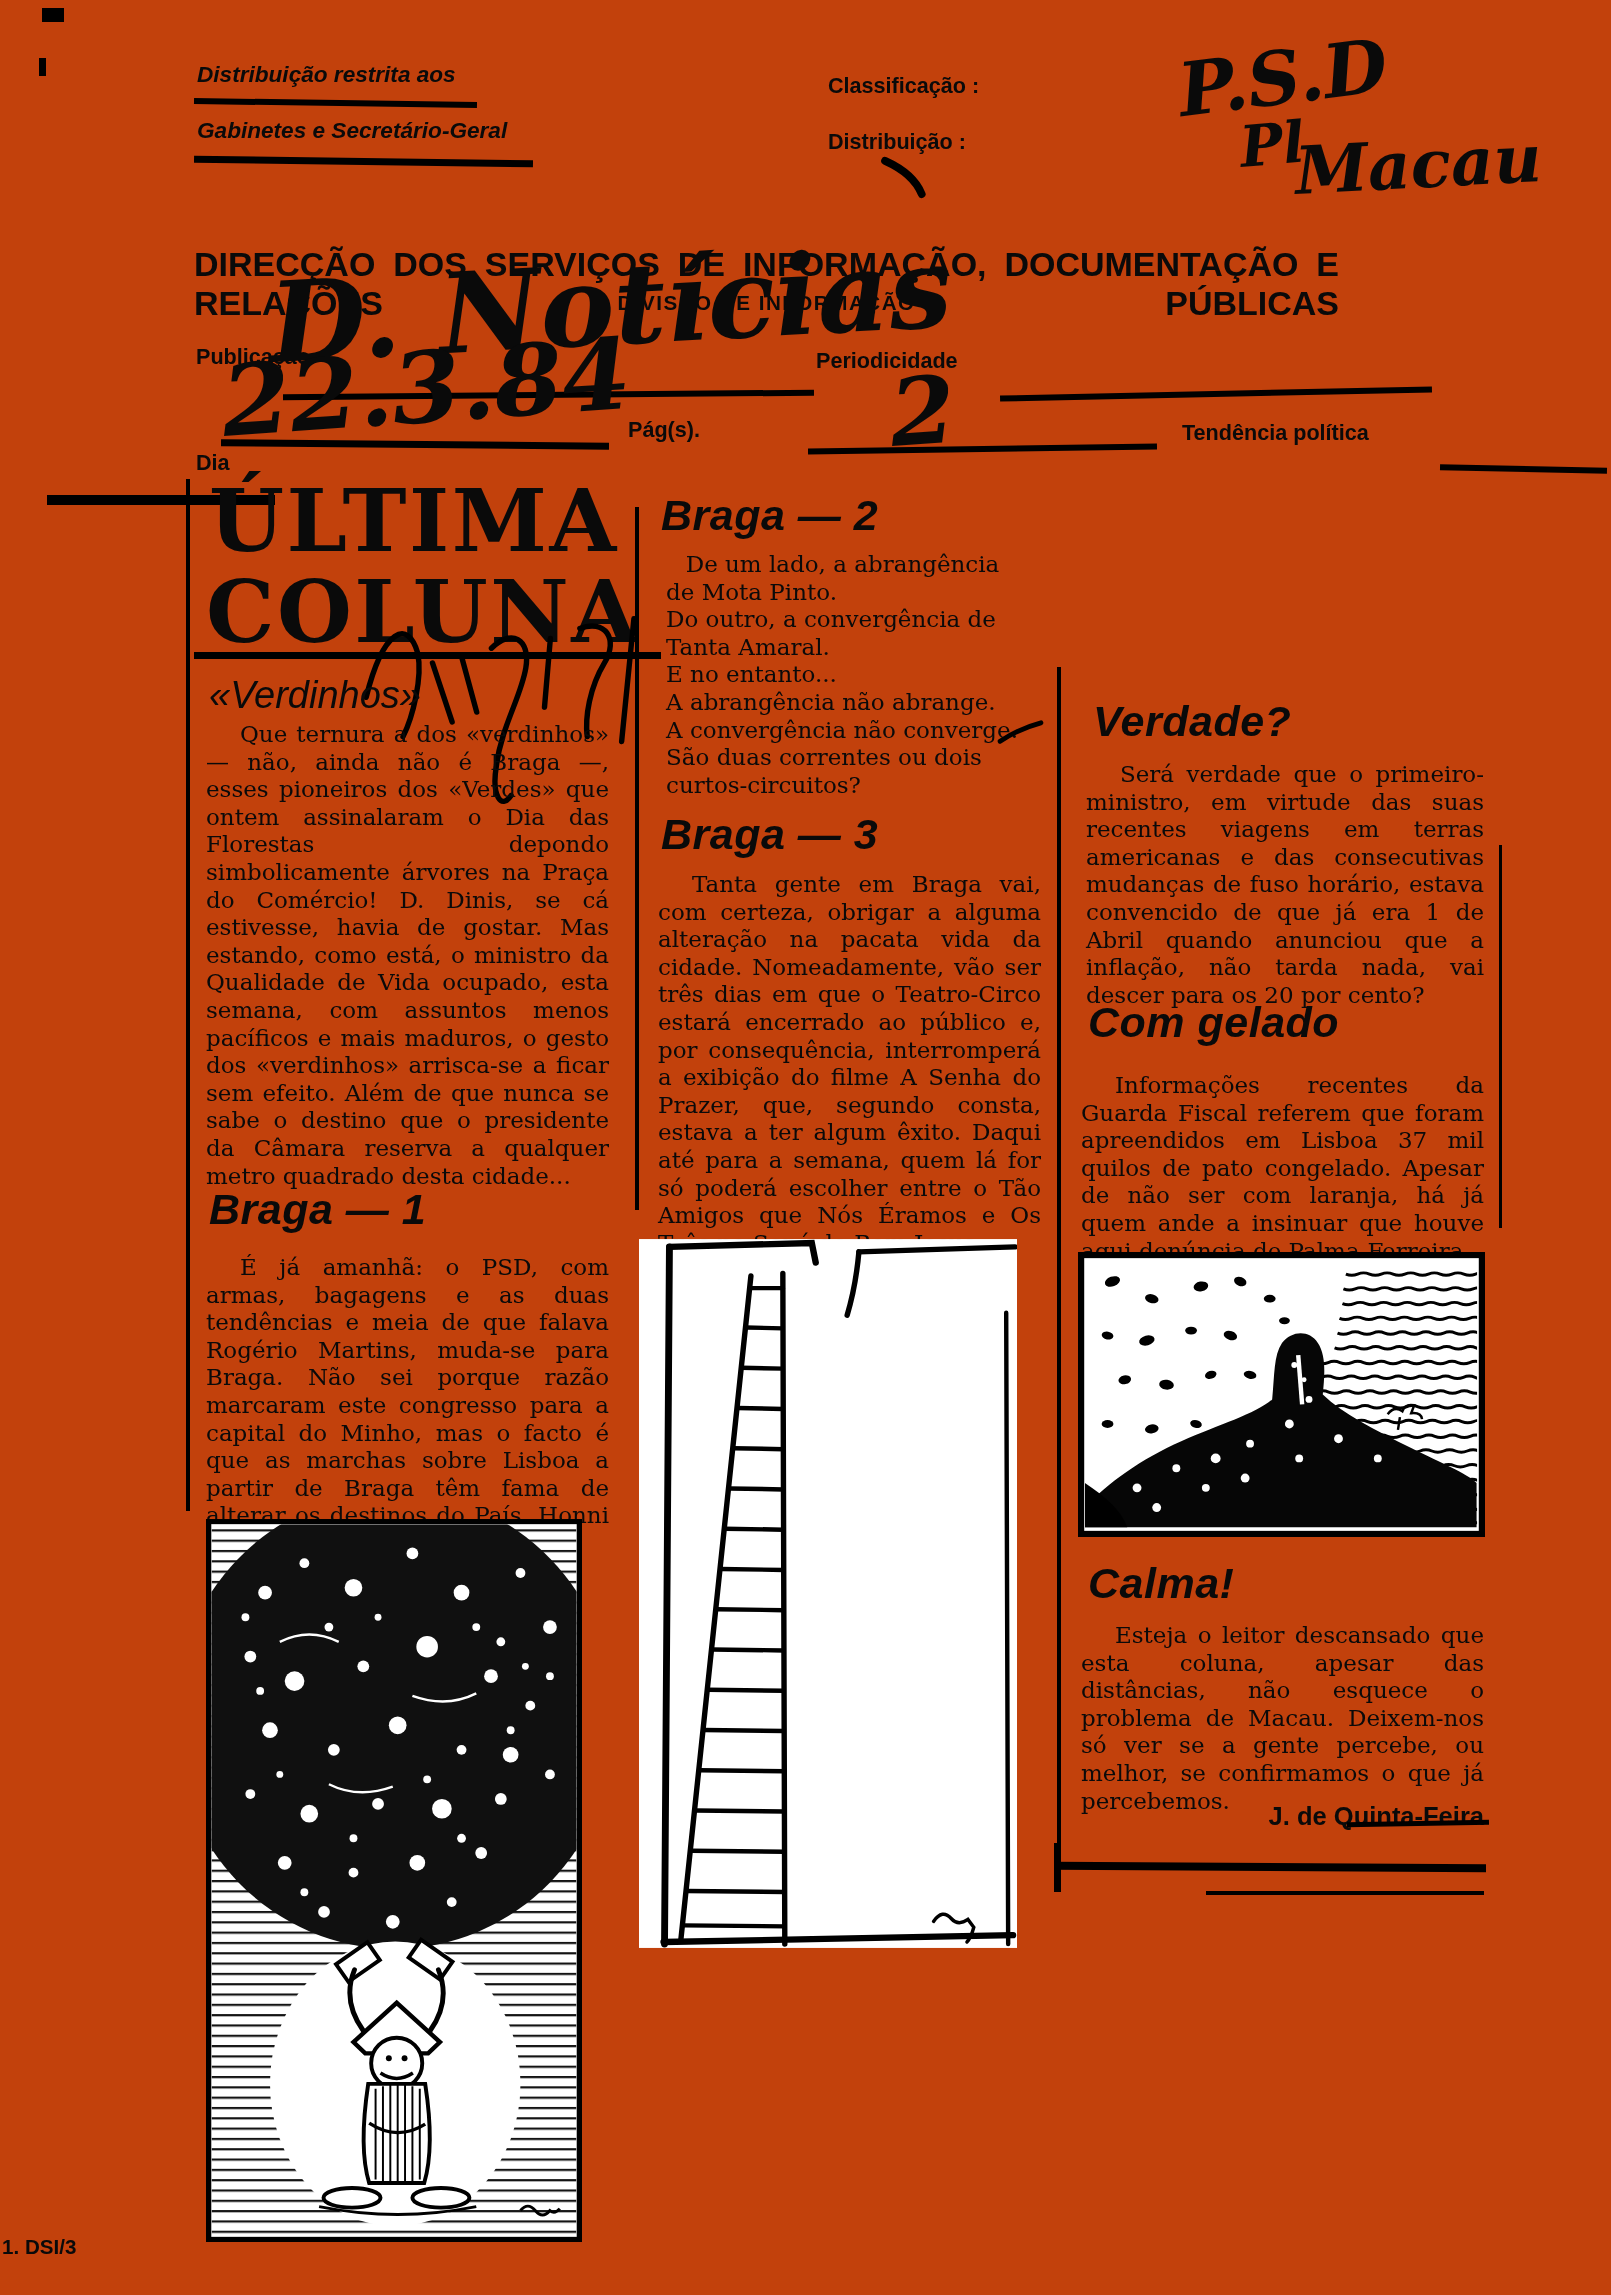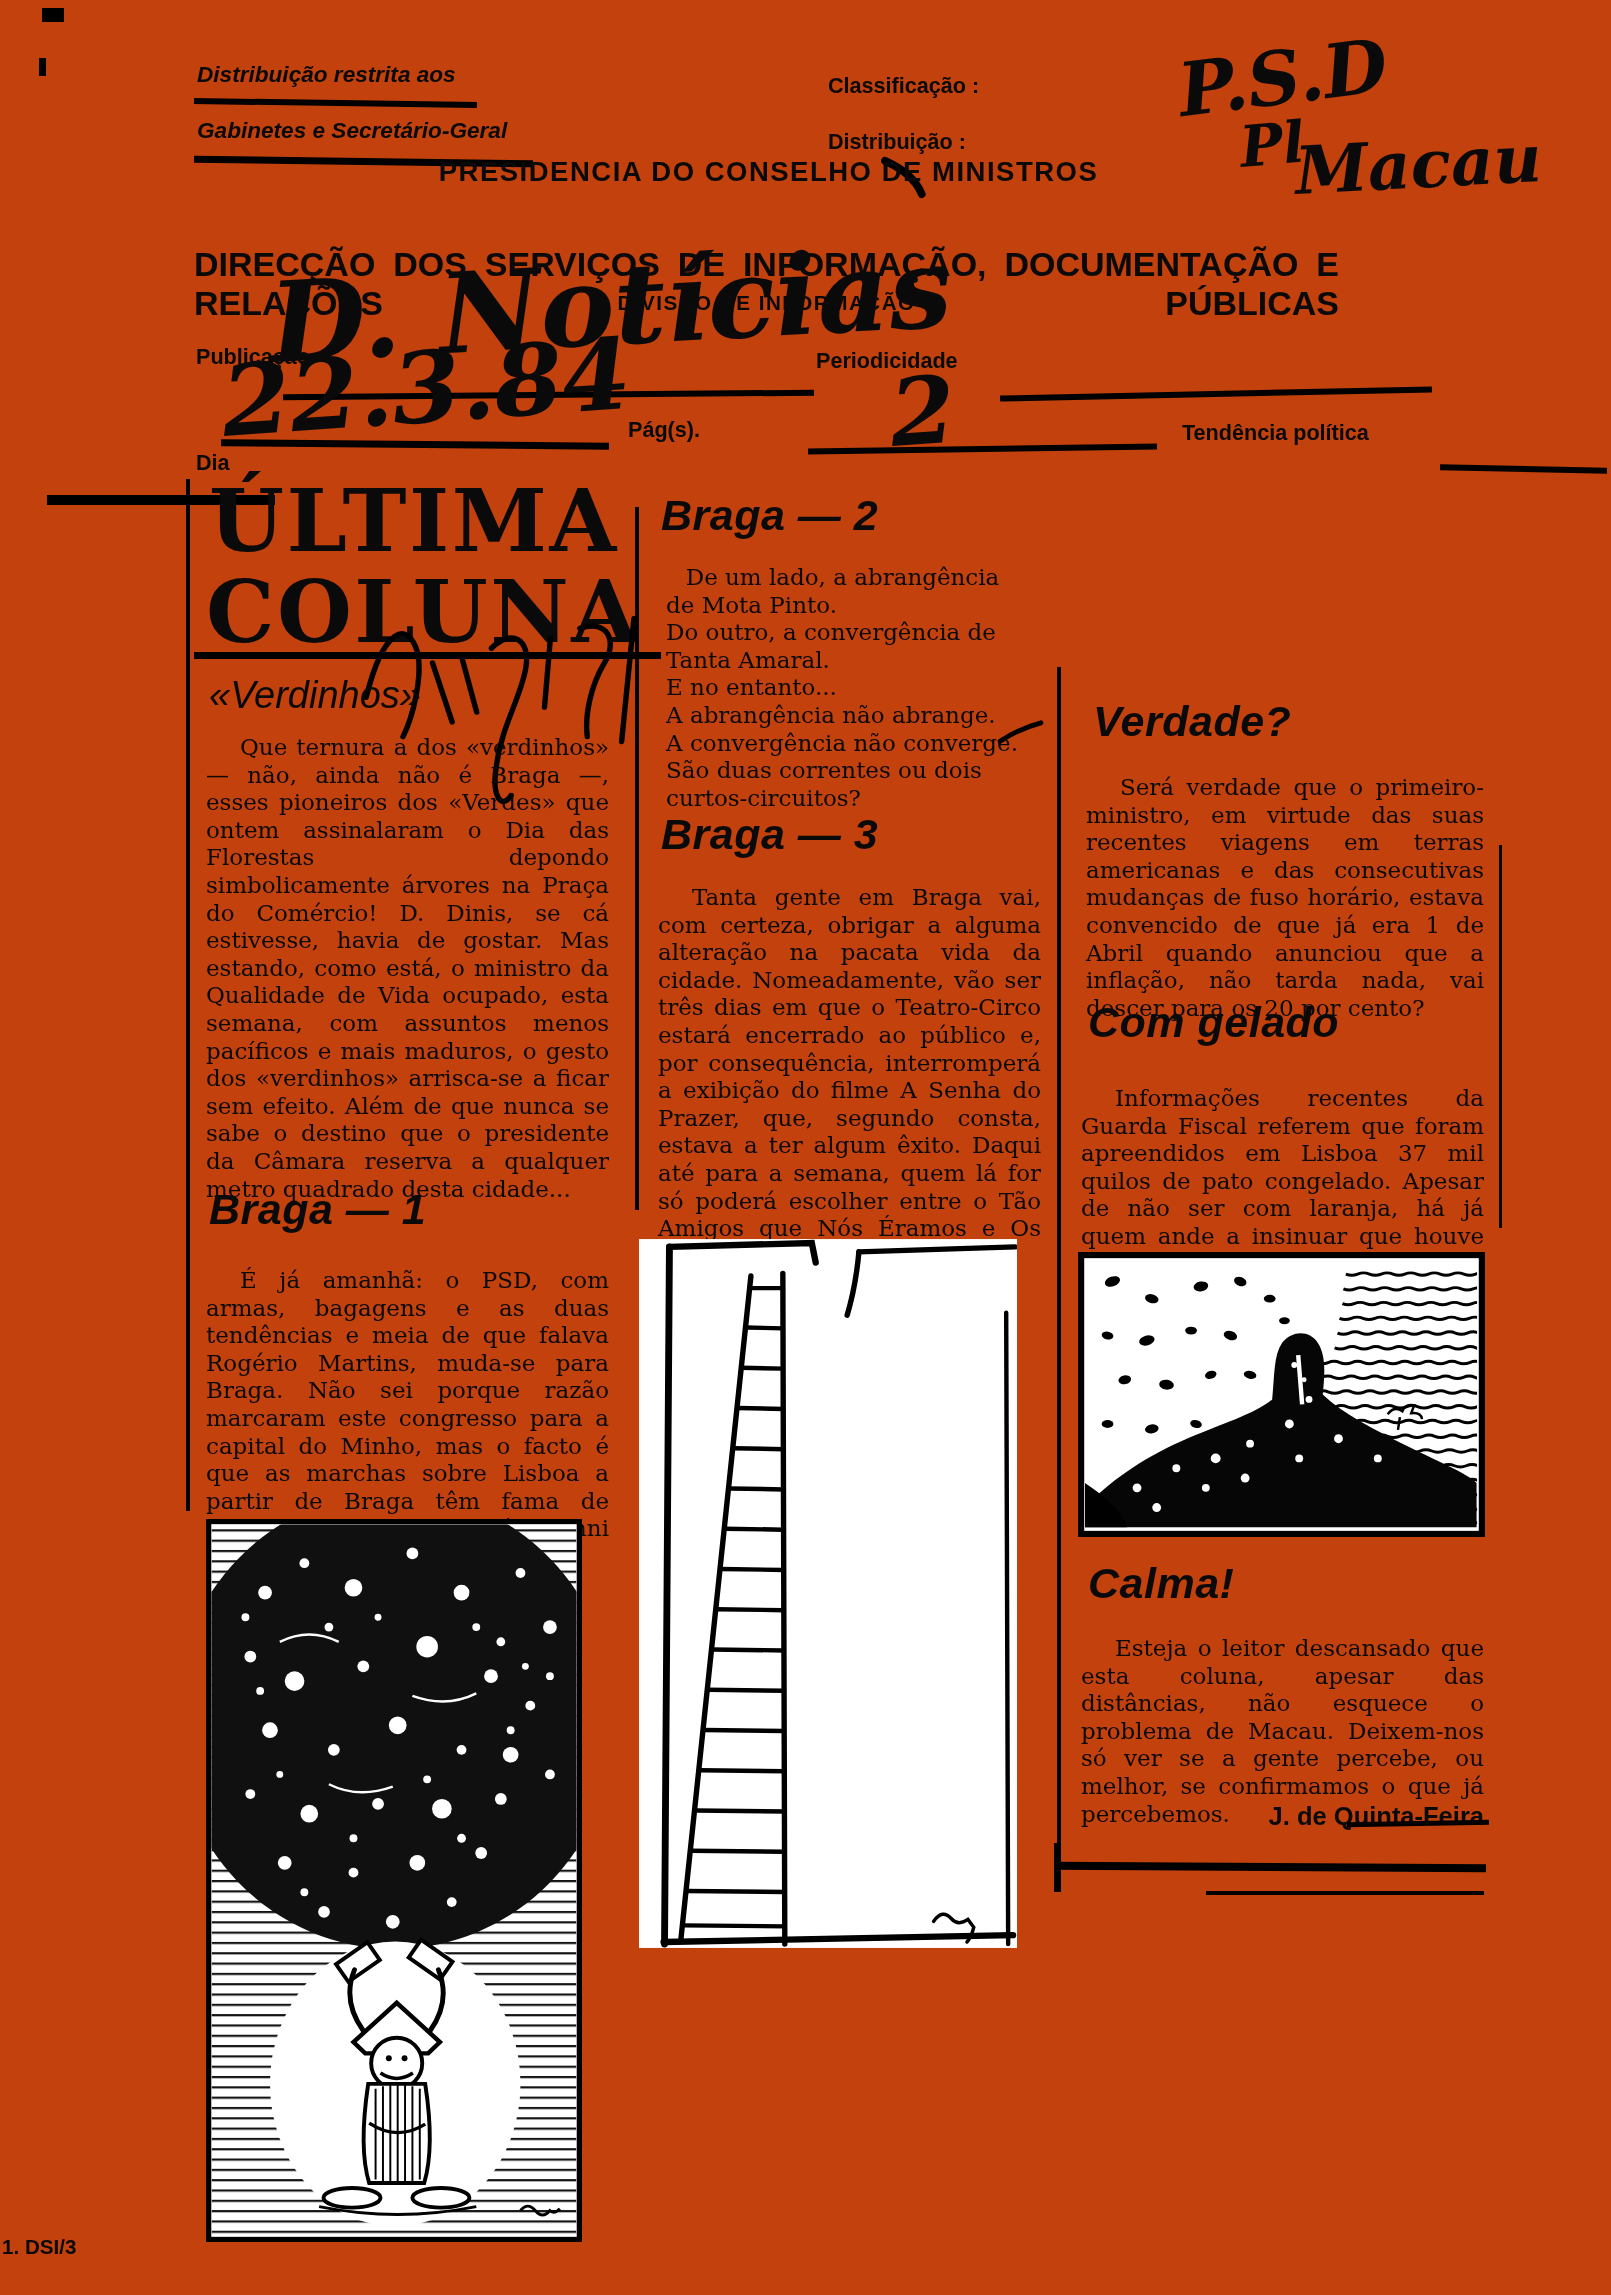--- a/index.html
+++ b/index.html
@@ -11,21 +11,21 @@
   .lbl{font-family:"Liberation Sans",sans-serif;font-weight:700;font-size:21.6px;white-space:nowrap;}
   .note{font-family:"Liberation Sans",sans-serif;font-style:italic;font-weight:700;font-size:22.6px;white-space:nowrap;}
   .hand{font-family:"DejaVu Serif",serif;font-style:italic;font-weight:700;white-space:nowrap;transform-origin:left bottom;}
   .orgtitle{font-family:"Liberation Sans",sans-serif;font-weight:700;font-size:27.5px;letter-spacing:1.5px;text-align:center;white-space:nowrap;}
   .orgsub{font-family:"Liberation Sans",sans-serif;font-weight:700;font-size:22.6px;text-align:center;white-space:nowrap;}
   .orgdept{font-family:"Liberation Sans",sans-serif;font-weight:700;font-size:34px;text-align:justify;text-align-last:justify;}
   .orgdiv{font-family:"Liberation Sans",sans-serif;font-weight:700;font-size:20.6px;letter-spacing:1.5px;text-align:center;white-space:nowrap;}
   .masthead{font-family:"DejaVu Serif",serif;font-weight:700;font-size:86px;letter-spacing:2.5px;white-space:nowrap;line-height:1;}
   .title{font-family:"Liberation Sans",sans-serif;font-style:italic;font-weight:700;font-size:43px;white-space:nowrap;letter-spacing:0.5px;}
   .subtitle{font-family:"Liberation Sans",sans-serif;font-style:italic;font-weight:400;font-size:38px;white-space:nowrap;}
-  .bodytxt{font-family:"DejaVu Serif",serif;font-size:23px;line-height:1.2;text-align:justify;margin-top:13px;}
+  .bodytxt{font-family:"DejaVu Serif",serif;font-size:23px;line-height:1.2;text-align:justify;}
   .bodytxt p{margin:0;text-indent:34px;}
   .bodytxt p.noind{text-indent:0;}
   .bodytxt p.smind{text-indent:19.7px;}
   .sig{font-family:"Liberation Sans",sans-serif;font-weight:700;font-size:25.5px;text-align:right;white-space:nowrap;}
   .foot{font-family:"Liberation Sans",sans-serif;font-weight:700;font-size:20.6px;white-space:nowrap;}
   svg{display:block;}
 </style>
 </head>
 <body>
 
@@ -42,21 +42,20 @@
   <div class="abs lbl" style="left:828px;top:73px;">Classificação :</div>
   <div class="abs lbl" style="left:828px;top:129px;">Distribuição :</div>
   <svg class="abs" style="left:875px;top:155px;" width="69" height="44" viewBox="0 0 140 90">
     <path d="M20,12 C60,30 85,55 95,80" stroke="#000" stroke-width="16" fill="none" stroke-linecap="round"></path>
   </svg>
 
   <div class="abs hand" style="left:1184px;top:47px;font-size:74px;transform:rotate(-7deg);">P.S.D</div>
   <div class="abs hand" style="left:1243px;top:113px;font-size:57px;transform:rotate(-5deg);">Pl</div>
   <div class="abs hand" style="left:1297px;top:132px;font-size:66px;transform:rotate(-3deg);">Macau</div>
 
-  <div class="abs orgtitle" style="left:314px;top:156px;width:909px;">PRESIDENCIA DO CONSELHO DE MINISTROS</div>
   <div class="abs orgdept" style="left:194px;top:245px;width:1145px;">DIRECÇÃO DOS SERVIÇOS DE INFORMAÇÃO, DOCUMENTAÇÃO E RELAÇÕES PÚBLICAS</div>
   <div class="abs orgdiv" style="left:580px;top:291px;width:373px;">DIVISÃO DE INFORMAÇÃO</div>
 
   <div class="abs lbl" style="left:196px;top:344px;">Publicação</div>
   <div class="abs hand" style="left:273px;top:258px;font-size:111px;transform:rotate(-3deg);">D. Notícias</div>
   <div class="bar" style="left:283px;top:392px;width:531px;height:6.4px;transform:rotate(-0.5deg);"></div>
   <div class="abs lbl" style="left:816px;top:348px;">Periodicidade</div>
   <div class="bar" style="left:1000px;top:391px;width:432px;height:6.4px;transform:rotate(-1.2deg);"></div>
 
   <div class="abs lbl" style="left:196px;top:414px;margin-top:36px;">Dia</div>

